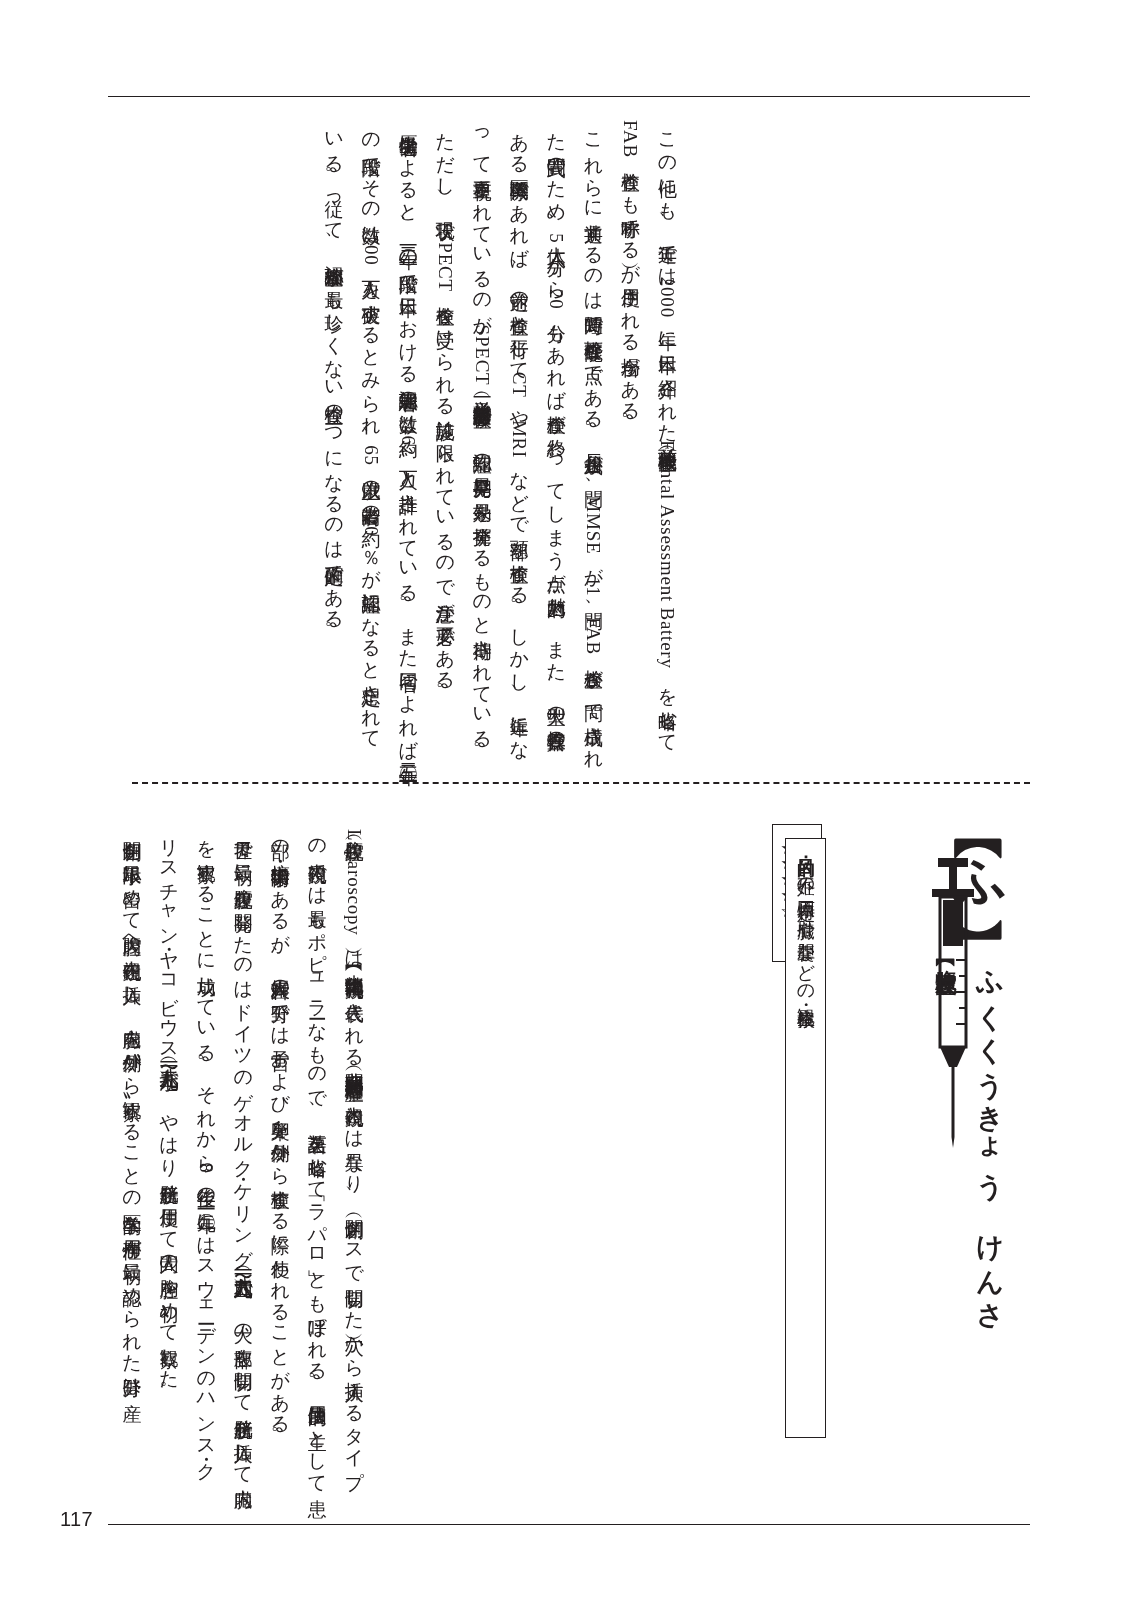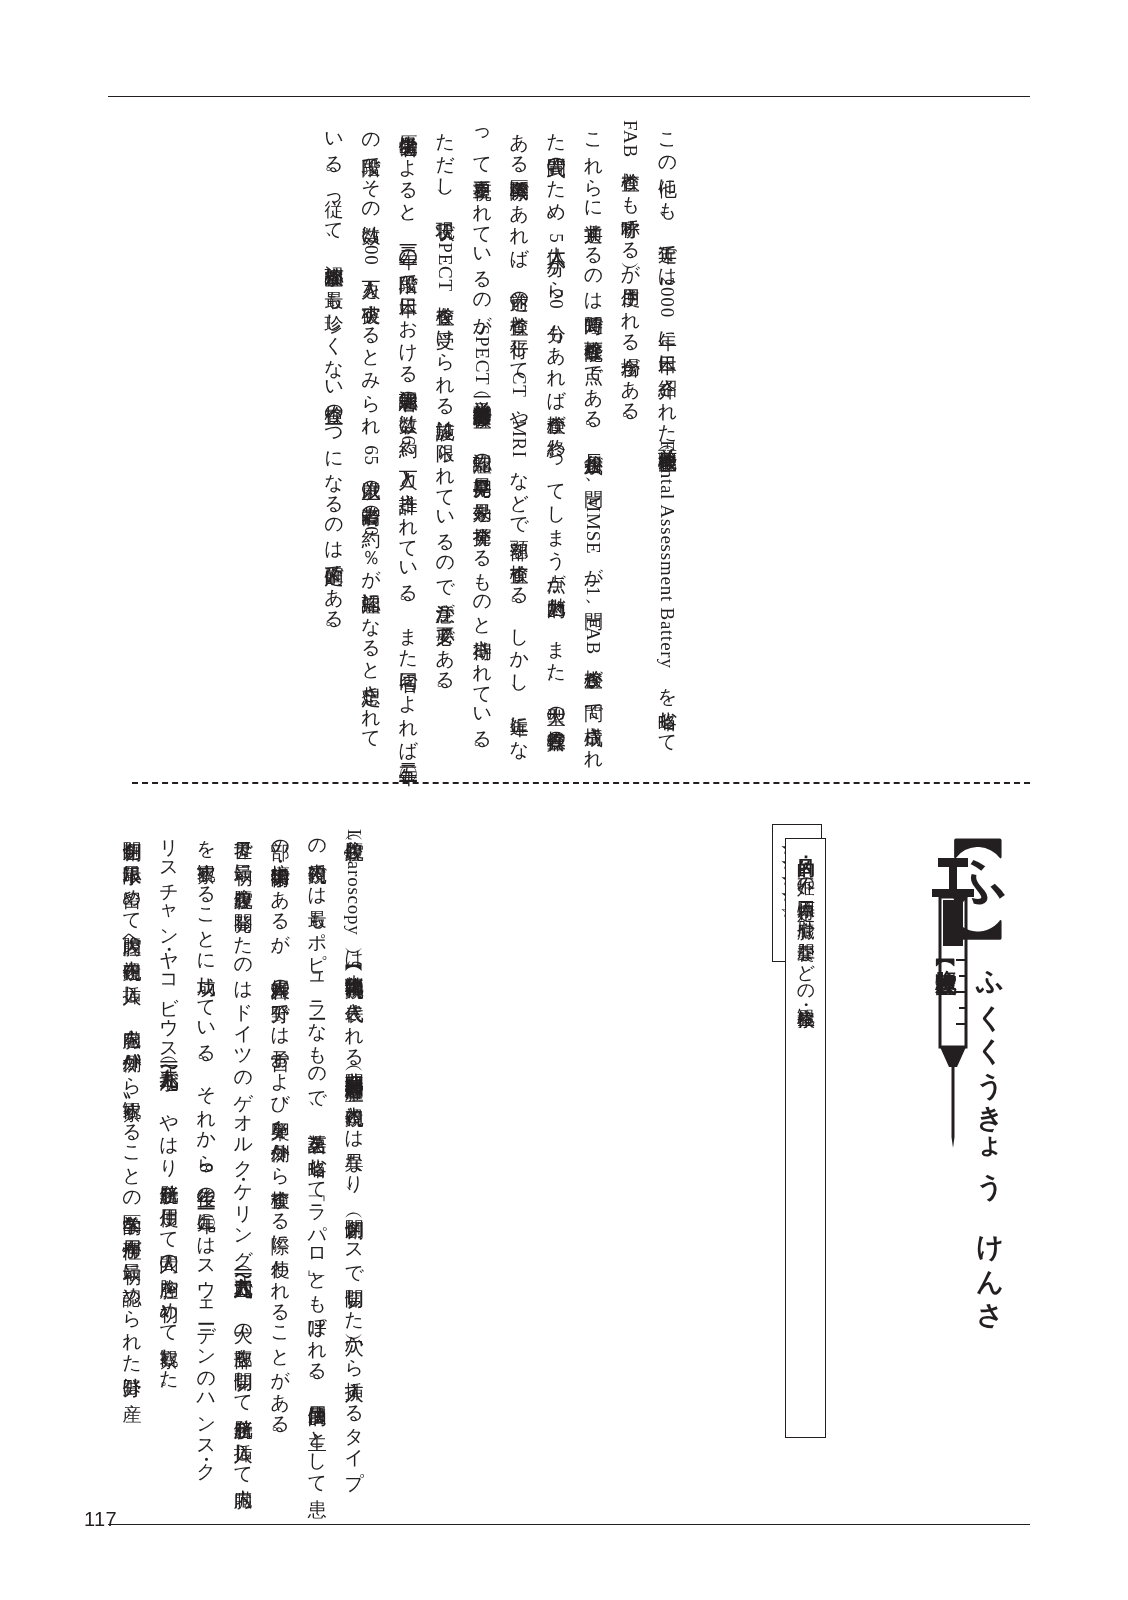--- a/index.html
+++ b/index.html
@@ -50,21 +50,20 @@
     height: 1px;
     background: #231f20;
   }
   .folio {
     position: absolute;
     left: 60px;
     top: 1508px;
     font-size: 20px;
     letter-spacing: 0.02em;
     font-family: "Liberation Sans", sans-serif;
-    margin-left: 24px;
   }
 
   
   .vtext {
     writing-mode: vertical-rl;
     text-orientation: mixed;
     font-family: "Liberation Serif", "DejaVu Serif", serif;
     line-height: 1.95;
     letter-spacing: 0.04em;
     font-size: 19px;

